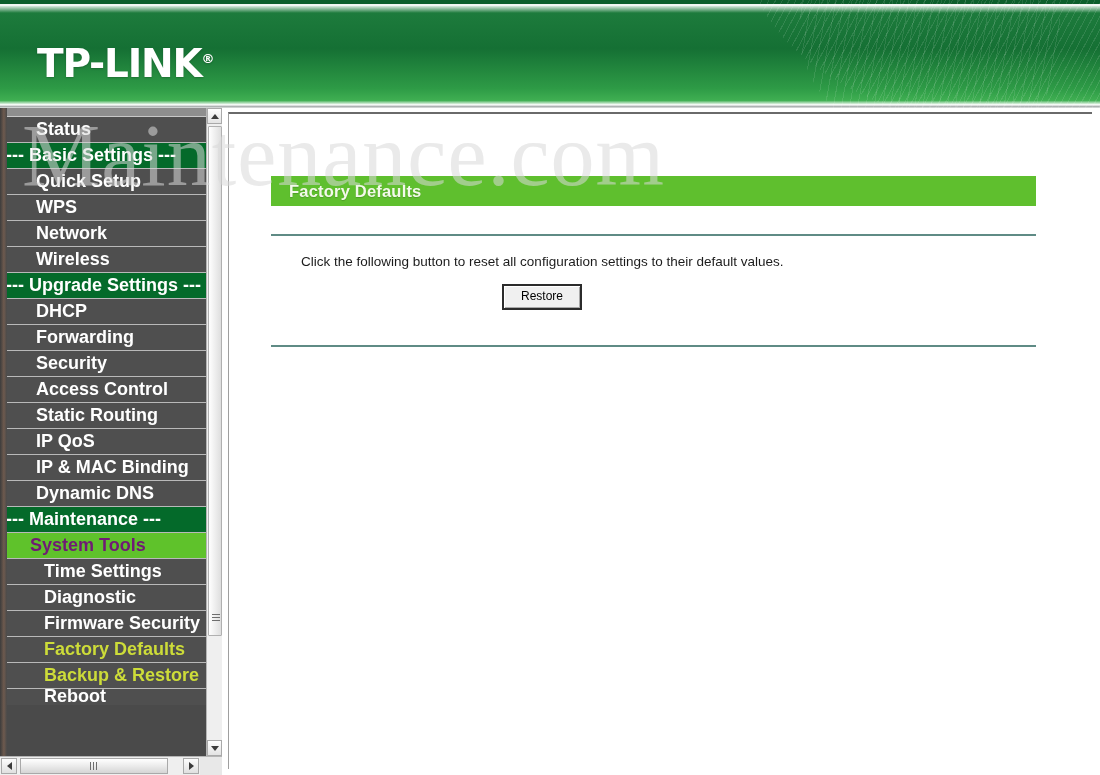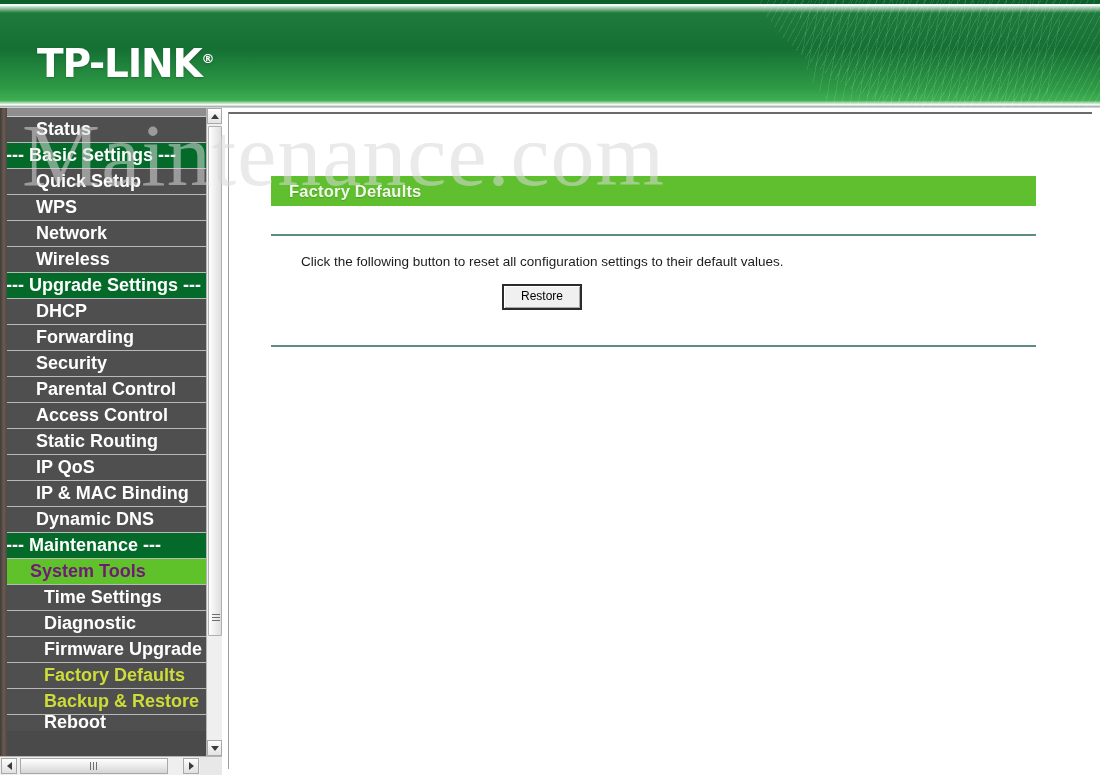--- a/index.html
+++ b/index.html
@@ -379,23 +379,20 @@
           <div class="mi">
             <span class="mi-label">DHCP</span>
           </div>
           <div class="mi">
             <span class="mi-label">Forwarding</span>
           </div>
           <div class="mi">
             <span class="mi-label">Security</span>
           </div>
           <div class="mi">
-            <span class="mi-label">Parental Control</span>
-          </div>
-          <div class="mi">
             <span class="mi-label">Access Control</span>
           </div>
           <div class="mi">
             <span class="mi-label">Static Routing</span>
           </div>
           <div class="mi">
             <span class="mi-label">IP QoS</span>
           </div>
           <div class="mi">
             <span class="mi-label">IP &amp; MAC Binding</span>
@@ -409,21 +406,21 @@
           <div class="mi active">
             <span class="mi-label">System Tools</span>
           </div>
           <div class="mi sub">
             <span class="mi-label">Time Settings</span>
           </div>
           <div class="mi sub">
             <span class="mi-label">Diagnostic</span>
           </div>
           <div class="mi sub">
-            <span class="mi-label">Firmware Upgrade</span>
+            <span class="mi-label">Firmware Security</span>
           </div>
           <div class="mi sub highlight">
             <span class="mi-label">Factory Defaults</span>
           </div>
           <div class="mi sub highlight">
             <span class="mi-label">Backup &amp; Restore</span>
           </div>
           <div class="mi sub clipped">
             <span class="mi-label">Reboot</span>
           </div>

